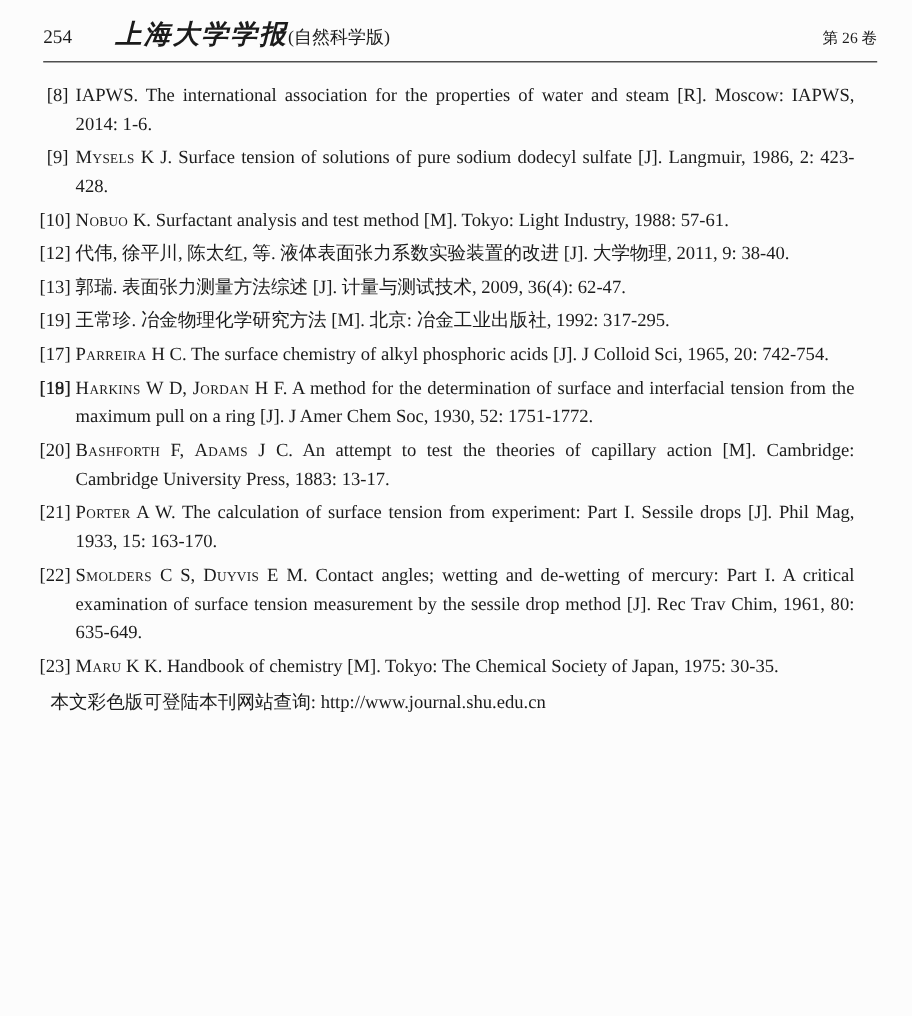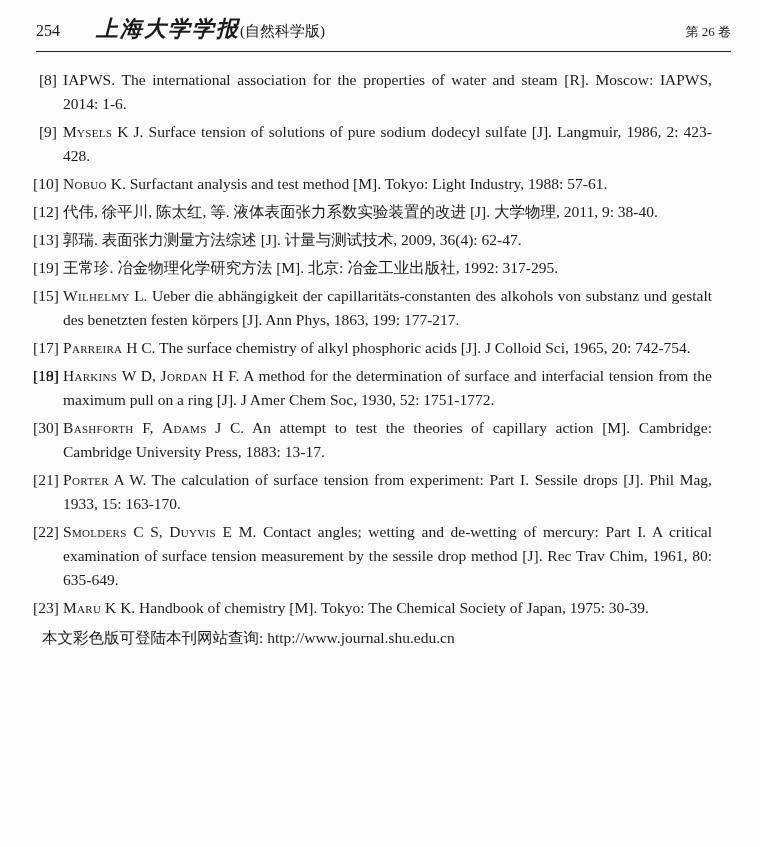--- a/index.html
+++ b/index.html
@@ -98,25 +98,24 @@
   </div>
 
   <div class="refs" id="ref-list">
 
   <div class="ref"><span class="ref-label">[8]</span><span class="ref-text"><span>IAPWS. The international association for the properties of water and steam [R]. Moscow: IAPWS, 2014: 1-6.</span></span></div>
       <div class="ref"><span class="ref-label">[9]</span><span class="ref-text"><span class="sc">Mysels</span><span> K J. Surface tension of solutions of pure sodium dodecyl sulfate [J]. Langmuir, 1986, 2: 423-428.</span></span></div>
       <div class="ref"><span class="ref-label">[10]</span><span class="ref-text"><span class="sc">Nobuo</span><span> K. Surfactant analysis and test method [M]. Tokyo: Light Industry, 1988: 57-61.</span></span></div>
       <div class="ref"><span class="ref-label">[12]</span><span class="ref-text"><span>代伟, 徐平川, 陈太红, 等. 液体表面张力系数实验装置的改进 [J]. 大学物理, 2011, 9: 38-40.</span></span></div>
       <div class="ref"><span class="ref-label">[13]</span><span class="ref-text"><span>郭瑞. 表面张力测量方法综述 [J]. 计量与测试技术, 2009, 36(4): 62-47.</span></span></div>
       <div class="ref"><span class="ref-label">[19]</span><span class="ref-text"><span>王常珍. 冶金物理化学研究方法 [M]. 北京: 冶金工业出版社, 1992: 317-295.</span></span></div>
-      <div class="ref"><span class="ref-label">[15]</span><span class="ref-text"><span class="sc">Wilhelmy</span><span> L. Ueber die abhängigkeit der capillaritäts-constanten des alkohols von substanz und gestalt des benetzten festen körpers [J]. Ann Phys, 1863, 199: 177-217.</span></span></div>
       <div class="ref"><span class="ref-label">[17]</span><span class="ref-text"><span class="sc">Parreira</span><span> H C. The surface chemistry of alkyl phosphoric acids [J]. J Colloid Sci, 1965, 20: 742-754.</span></span></div>
       <div class="ref"><span class="ref-label">[18]</span></div>
       <div class="ref"><span class="ref-label">[19]</span><span class="ref-text"><span class="sc">Harkins</span><span> W D, </span><span class="sc">Jordan</span><span> H F. A method for the determination of surface and interfacial tension from the maximum pull on a ring [J]. J Amer Chem Soc, 1930, 52: 1751-1772.</span></span></div>
-      <div class="ref"><span class="ref-label">[30]</span><span class="ref-text"><span class="sc">Bashforth</span><span> F, </span><span class="sc">Adams</span><span> J C. An attempt to test the theories of capillary action [M]. Cambridge: Cambridge University Press, 1883: 13-17.</span></span></div>
+      <div class="ref"><span class="ref-label">[20]</span><span class="ref-text"><span class="sc">Bashforth</span><span> F, </span><span class="sc">Adams</span><span> J C. An attempt to test the theories of capillary action [M]. Cambridge: Cambridge University Press, 1883: 13-17.</span></span></div>
       <div class="ref"><span class="ref-label">[21]</span><span class="ref-text"><span class="sc">Porter</span><span> A W. The calculation of surface tension from experiment: Part I. Sessile drops [J]. Phil Mag, 1933, 15: 163-170.</span></span></div>
       <div class="ref"><span class="ref-label">[22]</span><span class="ref-text"><span class="sc">Smolders</span><span> C S, </span><span class="sc">Duyvis</span><span> E M. Contact angles; wetting and de-wetting of mercury: Part I. A critical examination of surface tension measurement by the sessile drop method [J]. Rec Trav Chim, 1961, 80: 635-649.</span></span></div>
-      <div class="ref"><span class="ref-label">[23]</span><span class="ref-text"><span class="sc">Maru</span><span> K K. Handbook of chemistry [M]. Tokyo: The Chemical Society of Japan, 1975: 30-39.</span></span></div>
+      <div class="ref"><span class="ref-label">[23]</span><span class="ref-text"><span class="sc">Maru</span><span> K K. Handbook of chemistry [M]. Tokyo: The Chemical Society of Japan, 1975: 30-35.</span></span></div>
     </div>
 
   <p class="footer-note"><span>本文彩色版可登陆本刊网站查询: </span><span>http://www.journal.shu.edu.cn</span></p>
 
 </div>
 
 </body></html>

